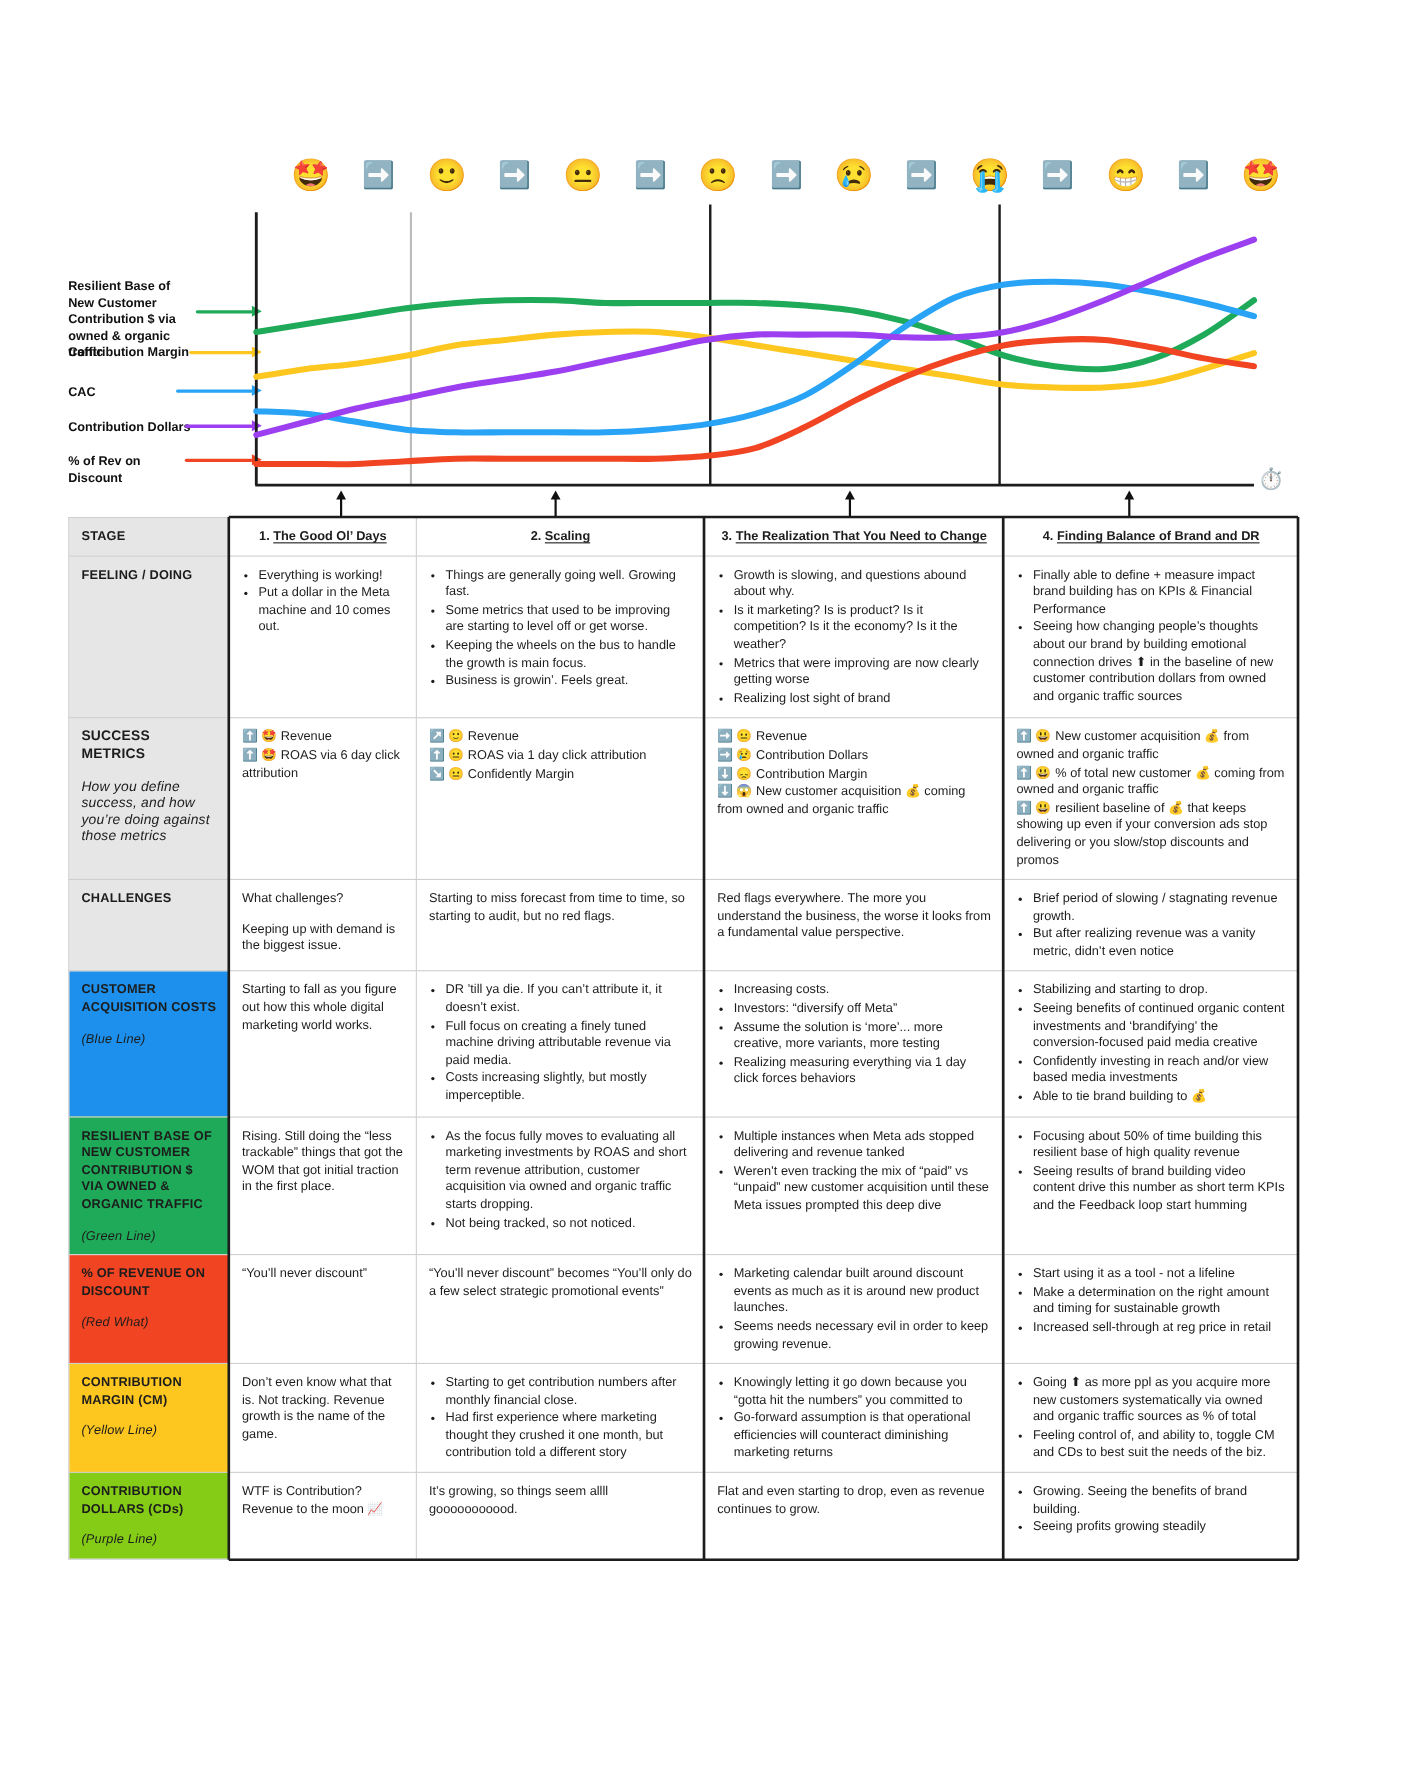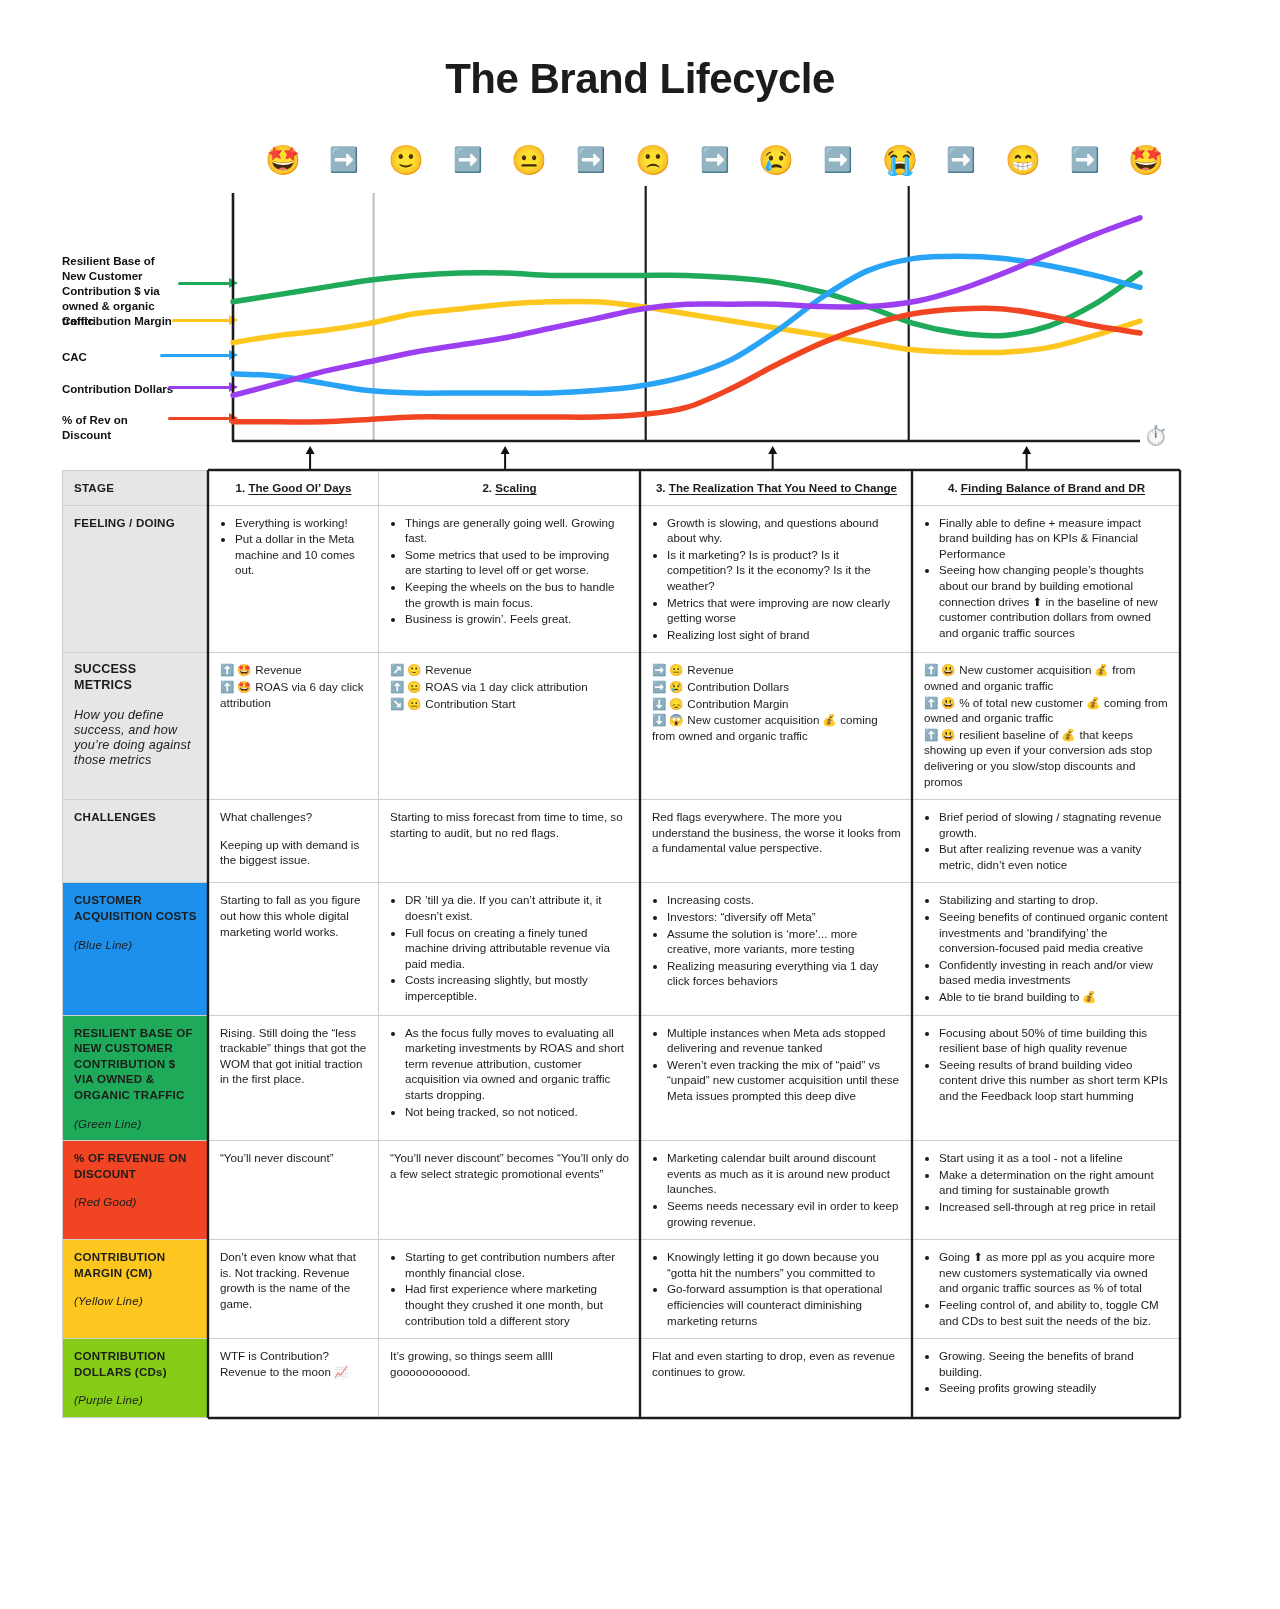--- a/index.html
+++ b/index.html
@@ -151,21 +151,20 @@
   .lbl-pur   { background: #84cc16; color: #fff; }
 
   
   .overlay { position: absolute; left:0; top:0; pointer-events:none; }
 </style>
 </head>
 <body>
 
 <div id="page">
 
-  <div class="title">The Brand Lifecycle</div>
 
   <div class="emoji-strip">
       <span>🤩</span>
       <span class="arrow">➡️</span>
       <span>🙂</span>
       <span class="arrow">➡️</span>
       <span>😐</span>
       <span class="arrow">➡️</span>
       <span>🙁</span>
       <span class="arrow">➡️</span>
@@ -277,21 +276,21 @@
             <td>
               <div class="lines">
                 <div>⬆️ 🤩 Revenue</div>
                 <div>⬆️ 🤩 ROAS via 6 day click attribution</div>
               </div>
             </td>
             <td>
               <div class="lines">
                 <div>↗️ 🙂 Revenue</div>
                 <div>⬆️ 😐 ROAS via 1 day click attribution</div>
-                <div>↘️ 😐 Contribution Start</div>
+                <div>↘️ 😐 Confidently Margin</div>
               </div>
             </td>
             <td>
               <div class="lines">
                 <div>➡️ 😐 Revenue</div>
                 <div>➡️ 😢 Contribution Dollars</div>
                 <div>⬇️ 😞 Contribution Margin</div>
                 <div>⬇️ 😱 New customer acquisition 💰 coming from owned and organic traffic</div>
               </div>
             </td>
@@ -369,21 +368,21 @@
               </ul>
             </td>
             <td>
               <ul class="b">
                 <li>Focusing about 50% of time building this resilient base of high quality revenue</li>
                 <li>Seeing results of brand building video content drive this number as short term KPIs and the Feedback loop start humming</li>
               </ul>
             </td>
           </tr>
           <tr>
-            <td class="rowlabel lbl-red"><span>% OF REVENUE ON DISCOUNT</span><span class="linetag">(Red Good)</span></td>
+            <td class="rowlabel lbl-red"><span>% OF REVENUE ON DISCOUNT</span><span class="linetag">(Red What)</span></td>
             <td>
               <p class="t">“You’ll never discount”</p>
             </td>
             <td>
               <p class="t">“You’ll never discount” becomes “You’ll only do a few select strategic promotional events”</p>
             </td>
             <td>
               <ul class="b">
                 <li>Marketing calendar built around discount events as much as it is around new product launches.</li>
                 <li>Seems needs necessary evil in order to keep growing revenue.</li>

